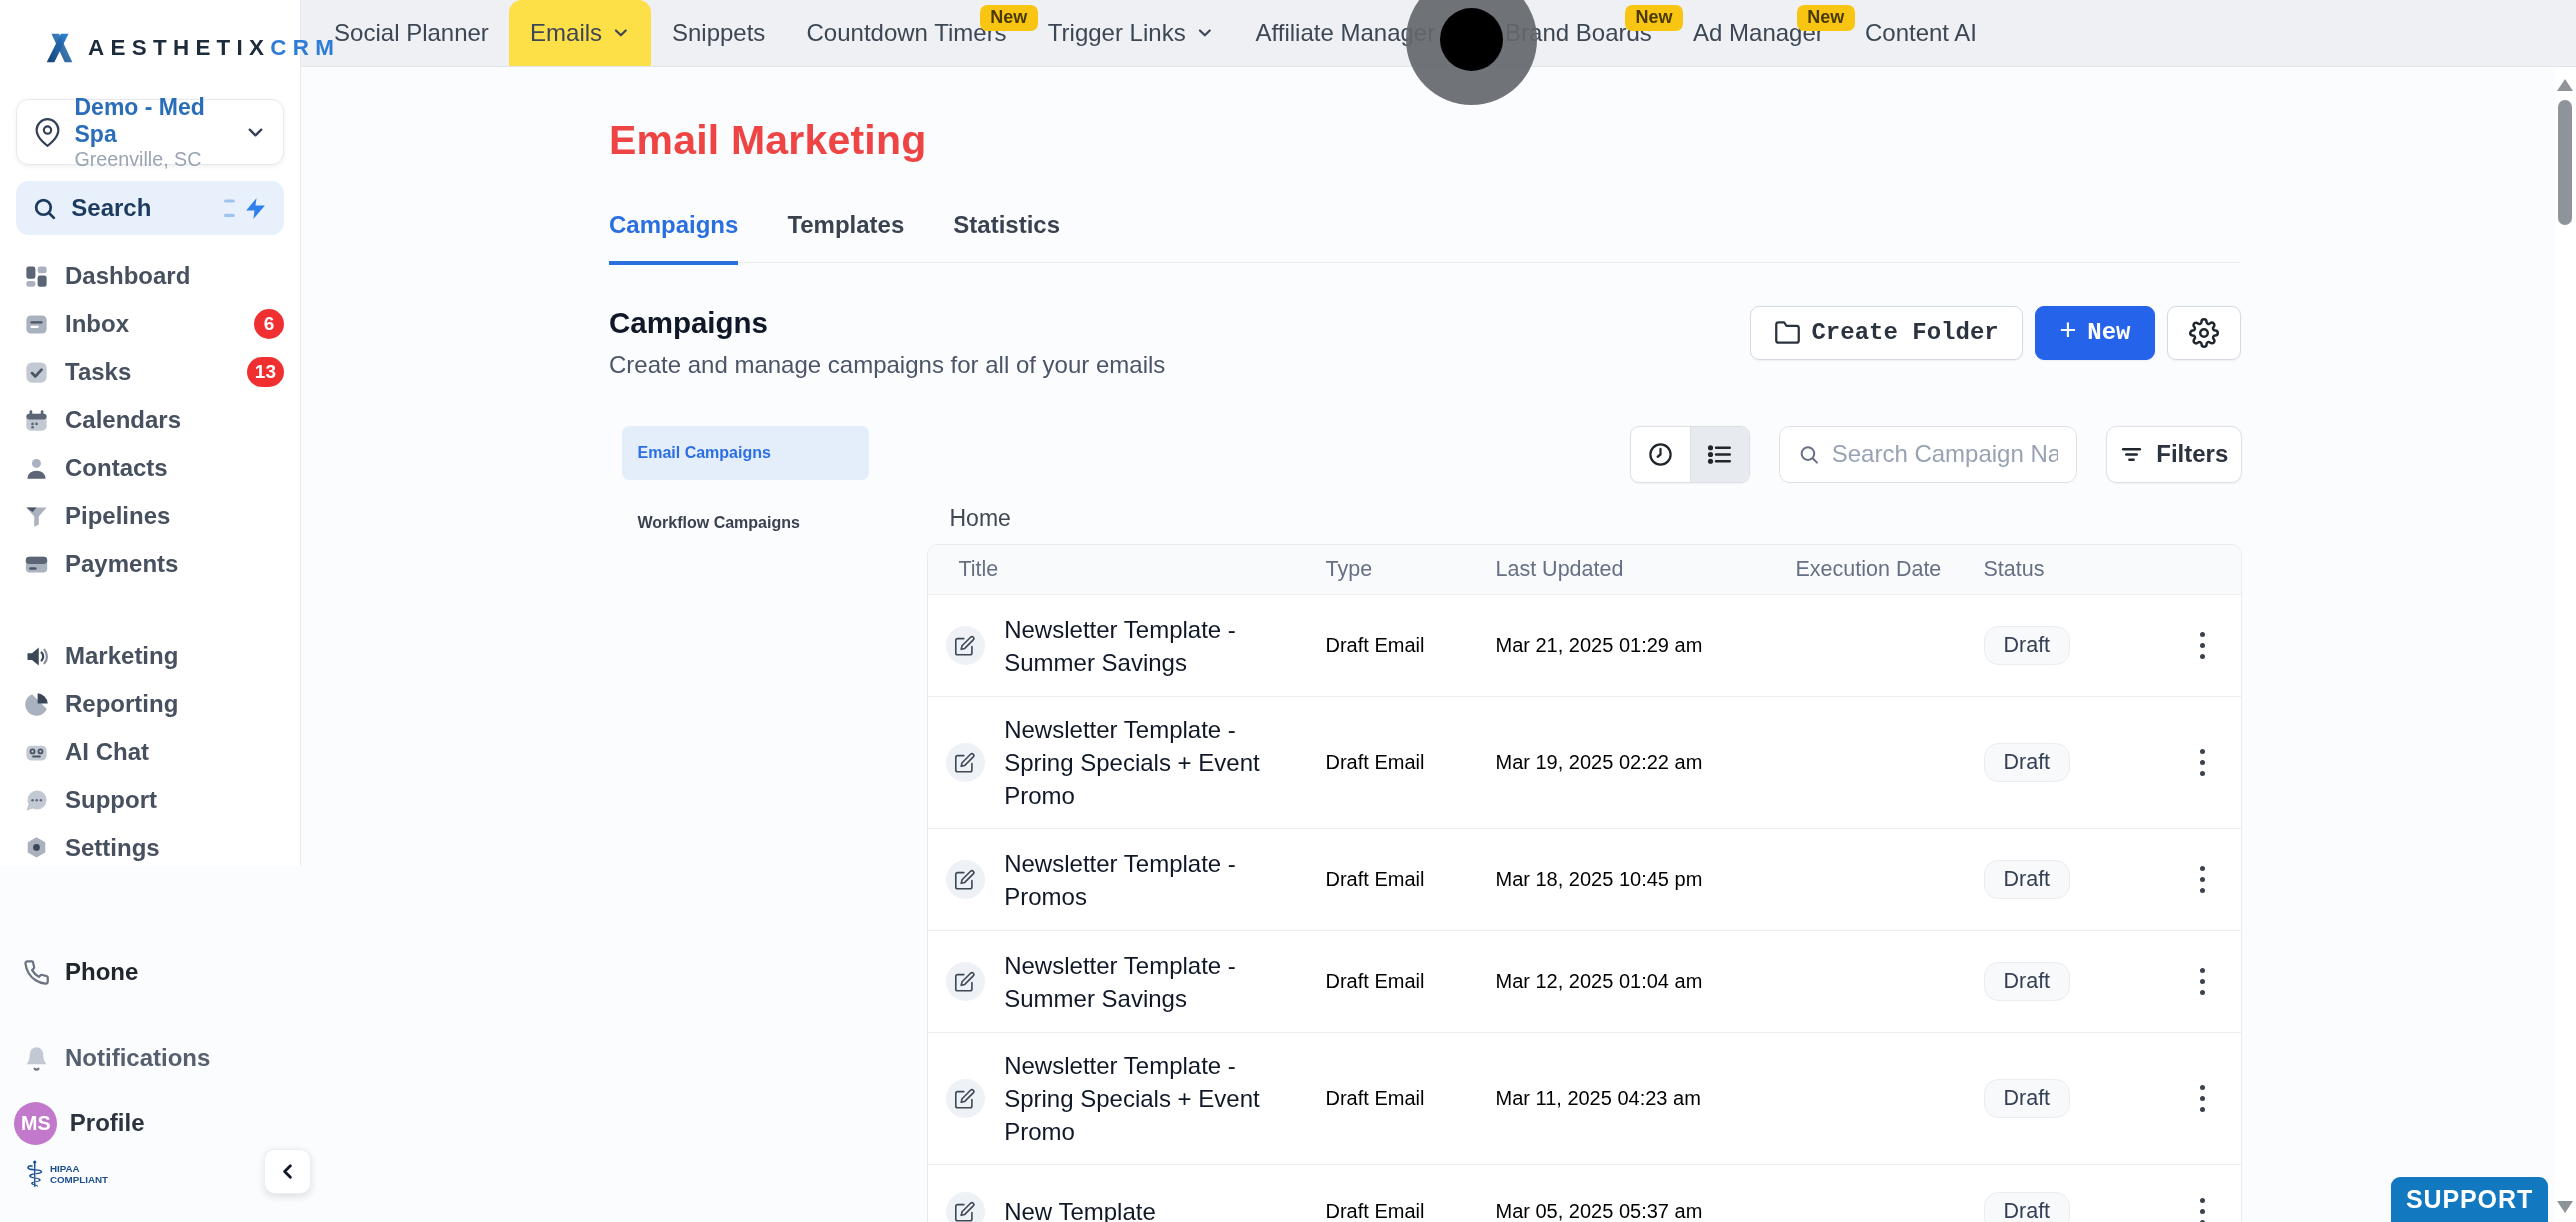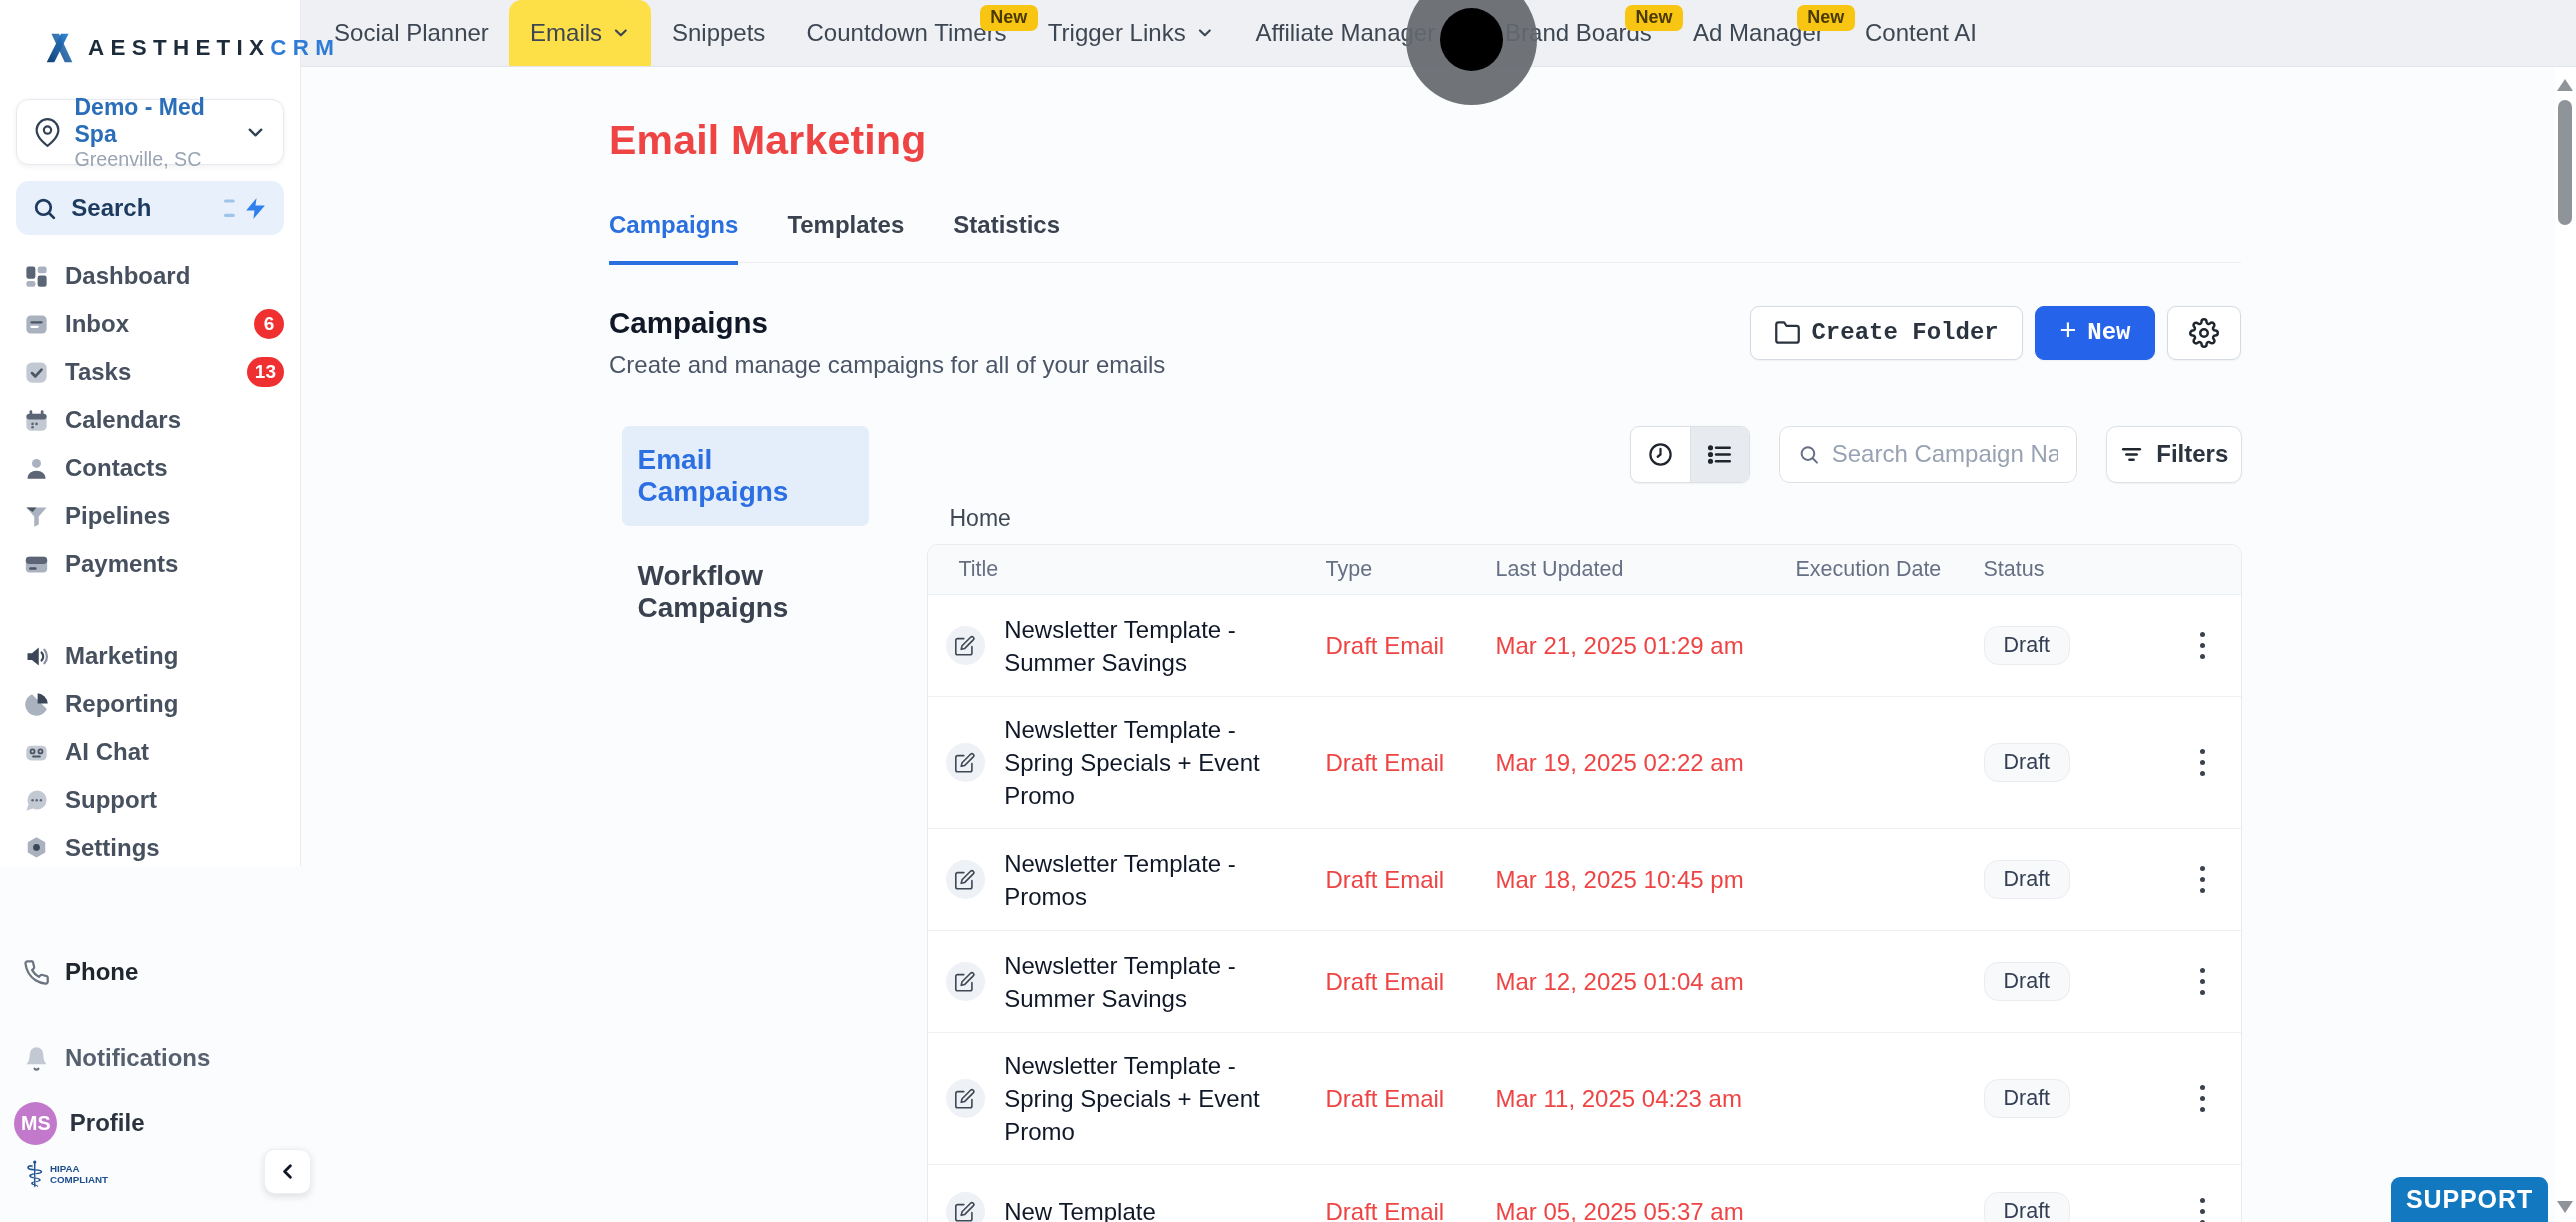--- a/index.html
+++ b/index.html
@@ -77,21 +77,21 @@
   .sec-head p { margin-top:10.7px; font-size:24px; color:#4a5568; }
   .actions { display:flex; gap:12.5px; }
   .btn { height:54px; display:flex; align-items:center; gap:10.7px; padding:0 23px; border-radius:9px;
     border:0.9px solid #d6dbe3; background:#fff; font-size:24px; font-weight:600; color:#2b333f;
     cursor:pointer; box-shadow:0 0.9px 1.8px rgba(16,24,40,.05);font-family:Liberation Mono, monospace; }
   .btn-primary { background:#2563eb; border-color:#2563eb; color:#fff; }
   .icon-btn { width:74px; justify-content:center; padding:0; }
 
   .body-row { margin-top:47px; display:flex; }
   .subnav { width:247px; margin-left:12.5px; flex:0 0 247px; }
-  .subnav-item { font-size:28px; font-weight:600; color:#3a4250; padding:18px 16px; border-radius:7.2px;
+  .subnav-item { font-size:16px; font-weight:600; color:#3a4250; padding:18px 16px; border-radius:7.2px;
     cursor:pointer; }
   .subnav-item.active { background:#e4eefb; color:#2c6fe3; }
   .subnav-item + .subnav-item { margin-top:16px; }
   .right-col { margin-left:58px; width:1315px; }
   .toolbar { display:flex; justify-content:flex-end; align-items:center; gap:29px; }
   .toggle-group { display:flex; border:0.9px solid #dde1e6; border-radius:9px; overflow:hidden;
     background:#fff; box-shadow:0 0.9px 1.8px rgba(16,24,40,.05); }
   .tg-btn { width:59px; height:55px; display:flex; align-items:center; justify-content:center;
     cursor:pointer; color:#20262e; }
   .tg-btn.active { background:#e7ebf0; }
@@ -113,21 +113,21 @@
   .thead { height:50px; background:#f9fafb; border-bottom:1.3px solid #edf0f3; }
   .thead .cell { font-size:21.5px; font-weight:500; color:#667085; }
   .thead .cell:first-child { padding-left:31px; }
   .trow { border-bottom:1.3px solid #edf0f3; }
   .trow:last-child { border-bottom:none; }
   .h1l { min-height:93px; } .h2l { min-height:102px; } .h3l { min-height:123px; }
   .titlecell { display:flex; align-items:center; gap:19.7px; padding:16px 0 16px 18px; }
   .row-icon { width:39px; height:39px; flex:0 0 39px; border-radius:50%; background:#eef1f5;
     display:flex; align-items:center; justify-content:center; color:#3f4855; }
   .title-txt { font-size:24px; font-weight:500; color:#101828; line-height:33px; max-width:279px; }
-  .cell-muted { font-size:24px; color:#ef4444; }
+  .cell-muted { font-size:20px; color:#000000; }
   .pill { display:inline-flex; align-items:center; justify-content:center; height:39px; padding:0 19px;
     background:#f8f9fb; border:0.9px solid #eaecf0; border-radius:14.3px; font-size:21.5px; font-weight:500;
     color:#344054; }
   .kebab { display:flex; flex-direction:column; gap:5.4px; align-items:center; justify-content:center;
     cursor:pointer; width:36px; margin-left:9px; }
   .kebab i { width:5.4px; height:5.4px; border-radius:50%; background:#3a4250; }
 
   .support-btn { position:absolute; right:28px; bottom:0; width:157px; height:45px; background:#1278bf;
     border:none; border-radius:9px 9px 0 0; color:#fff; font-size:25px; font-weight:700;
     letter-spacing:0.9px; cursor:pointer; z-index:9; font-family:inherit; }

